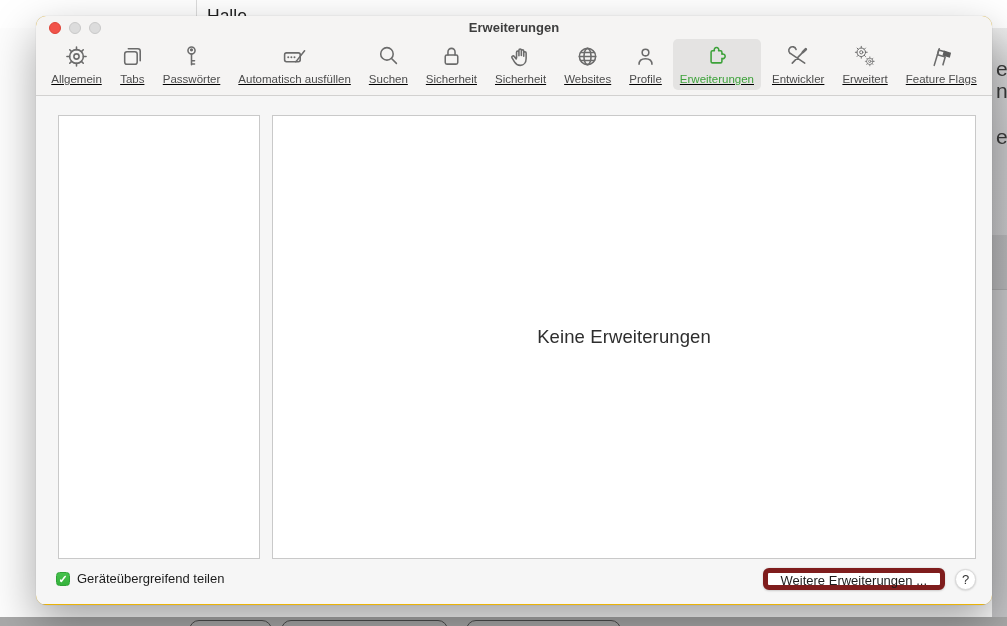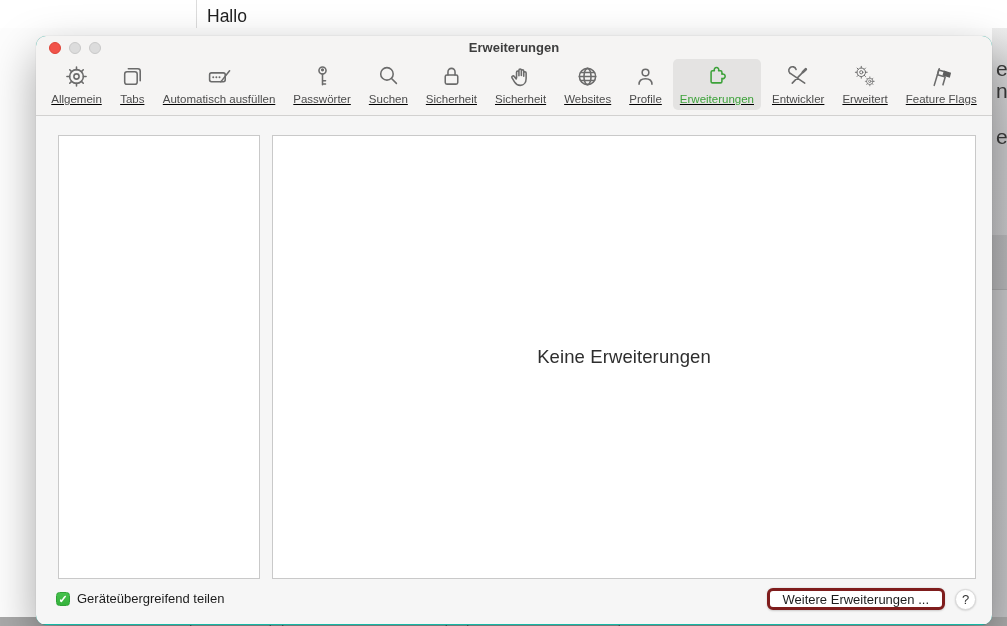--- a/index.html
+++ b/index.html
@@ -21,22 +21,22 @@
     background:rgba(0,0,0,0.08); border-bottom:1px solid #a9a9ab; }
   .bg-bottom { position:absolute; left:0; bottom:0; width:1007px; height:9px;
     background:#a9a9a9; overflow:visible; }
   .bg-btn { position:absolute; top:3px; height:20px; border:1.5px solid #4e4e4e;
     border-radius:11px; background:transparent; }
   .bg-btn.b1 { left:189px; width:83px; }
   .bg-btn.b2 { left:281px; width:167px; }
   .bg-btn.b3 { left:466px; width:155px; }
 
   
-  .dialog { position:absolute; left:36px; top:36px; width:956px; height:589px;
-    background:#14b8a6; border-radius:10px; overflow:hidden;
+  .dialog { position:absolute; left:36px; top:16px; width:956px; height:589px;
+    background:#eab308; border-radius:10px; overflow:hidden;
     box-shadow:0 18px 45px rgba(0,0,0,0.35), 0 0 1px rgba(0,0,0,0.3); }
 
   .titlebar { position:relative; height:80px; background:#f5f4f3;
     border-bottom:1px solid #d2d1d0; }
   .lights { position:absolute; left:13px; top:6px; display:flex; gap:8px; }
   .light { width:12px; height:12px; border-radius:50%; }
   .light.red { background:#f1534a; border:0.5px solid #dd4337; }
   .light.gray { background:#dcdcdc; border:0.5px solid #c8c8c8; }
   .win-title { position:absolute; top:4px; left:0; right:0; text-align:center;
     font-size:13px; font-weight:bold; color:#3e3e3e; }
@@ -60,21 +60,21 @@
   .panel.detail { left:236px; width:704px; display:flex; align-items:center; justify-content:center; }
   .empty-msg { font-size:18.5px; font-weight:normal; color:#2e2e2e; letter-spacing:0.1px; }
 
   .footer { position:absolute; left:0; right:0; bottom:0; height:45px; }
   .share { position:absolute; left:20px; top:12px; display:flex; align-items:center; gap:7px; }
   .checkbox { width:14px; height:14px; border-radius:3.5px;
     background:linear-gradient(#46c14c,#35b23c); border:0.5px solid #2ea336;
     color:#fff; font-size:11px; font-weight:bold; line-height:13px; text-align:center; }
   .share-label { font-size:13px; color:#1c1c1c; }
   .more-btn { position:absolute; right:47px; top:9px; height:22px; padding:0 13px;
-    background:#fff; border:3px solid #7f1d1d; border-radius:6px;
+    background:#fff; border:5px solid #7f1d1d; border-radius:6px;
     box-shadow:0 0.5px 2px rgba(0,0,0,0.18); font-size:13px; color:#1c1c1c;
     font-family:"Liberation Sans",sans-serif; }
   .help-btn { position:absolute; right:16px; top:9.5px; width:21px; height:21px;
     background:#fff; border:1px solid #d9d9d9; border-radius:50%;
     box-shadow:0 0.5px 2px rgba(0,0,0,0.18); font-size:13px; color:#333;
     text-align:center; line-height:19px; font-family:"Liberation Sans",sans-serif; }
 </style>
 </head>
 <body>
 
@@ -127,39 +127,39 @@
               <rect x="4.5" y="7.5" width="12" height="12" rx="2.2"></rect>
               <path d="M8,4.6 h9.2 a2.2,2.2 0 0,1 2.2,2.2 v9.2"></path>
             </svg>
           </span>
           <span class="tlabel">Tabs</span>
         </div>
 
         <div class="tb-item">
           <span class="ticon">
             <svg width="25" height="25" viewBox="0 0 24 24">
+              <circle cx="12" cy="6.3" r="3.4"></circle>
+              <circle cx="12" cy="5.6" r="0.8"></circle>
+              <path d="M12,9.7 V20 M12,16 h2.9 M12,19.2 h2.9"></path>
+            </svg>
+          </span>
+          <span class="tlabel">Passwörter</span>
+        </div>
+
+        <div class="tb-item">
+          <span class="ticon">
+            <svg width="25" height="25" viewBox="0 0 24 24">
               <rect x="2.5" y="8.5" width="15" height="8.5" rx="1.8"></rect>
               <circle class="dotfill" cx="6" cy="12.8" r="0.95"></circle>
               <circle class="dotfill" cx="9" cy="12.8" r="0.95"></circle>
               <circle class="dotfill" cx="12" cy="12.8" r="0.95"></circle>
               <path d="M14,16.2 L21.3,7 M21.3,7 l0.4,-0.5 M13.2,17 l0.8,-0.8"></path>
             </svg>
           </span>
           <span class="tlabel">Automatisch ausfüllen</span>
-        </div>
-
-        <div class="tb-item">
-          <span class="ticon">
-            <svg width="25" height="25" viewBox="0 0 24 24">
-              <circle cx="12" cy="6.3" r="3.4"></circle>
-              <circle cx="12" cy="5.6" r="0.8"></circle>
-              <path d="M12,9.7 V20 M12,16 h2.9 M12,19.2 h2.9"></path>
-            </svg>
-          </span>
-          <span class="tlabel">Passwörter</span>
         </div>
 
         <div class="tb-item">
           <span class="ticon">
             <svg width="25" height="25" viewBox="0 0 24 24">
               <circle cx="10.5" cy="9.5" r="6"></circle>
               <path d="M14.9,13.9 L19.6,18.6"></path>
             </svg>
           </span>
           <span class="tlabel">Suchen</span>

